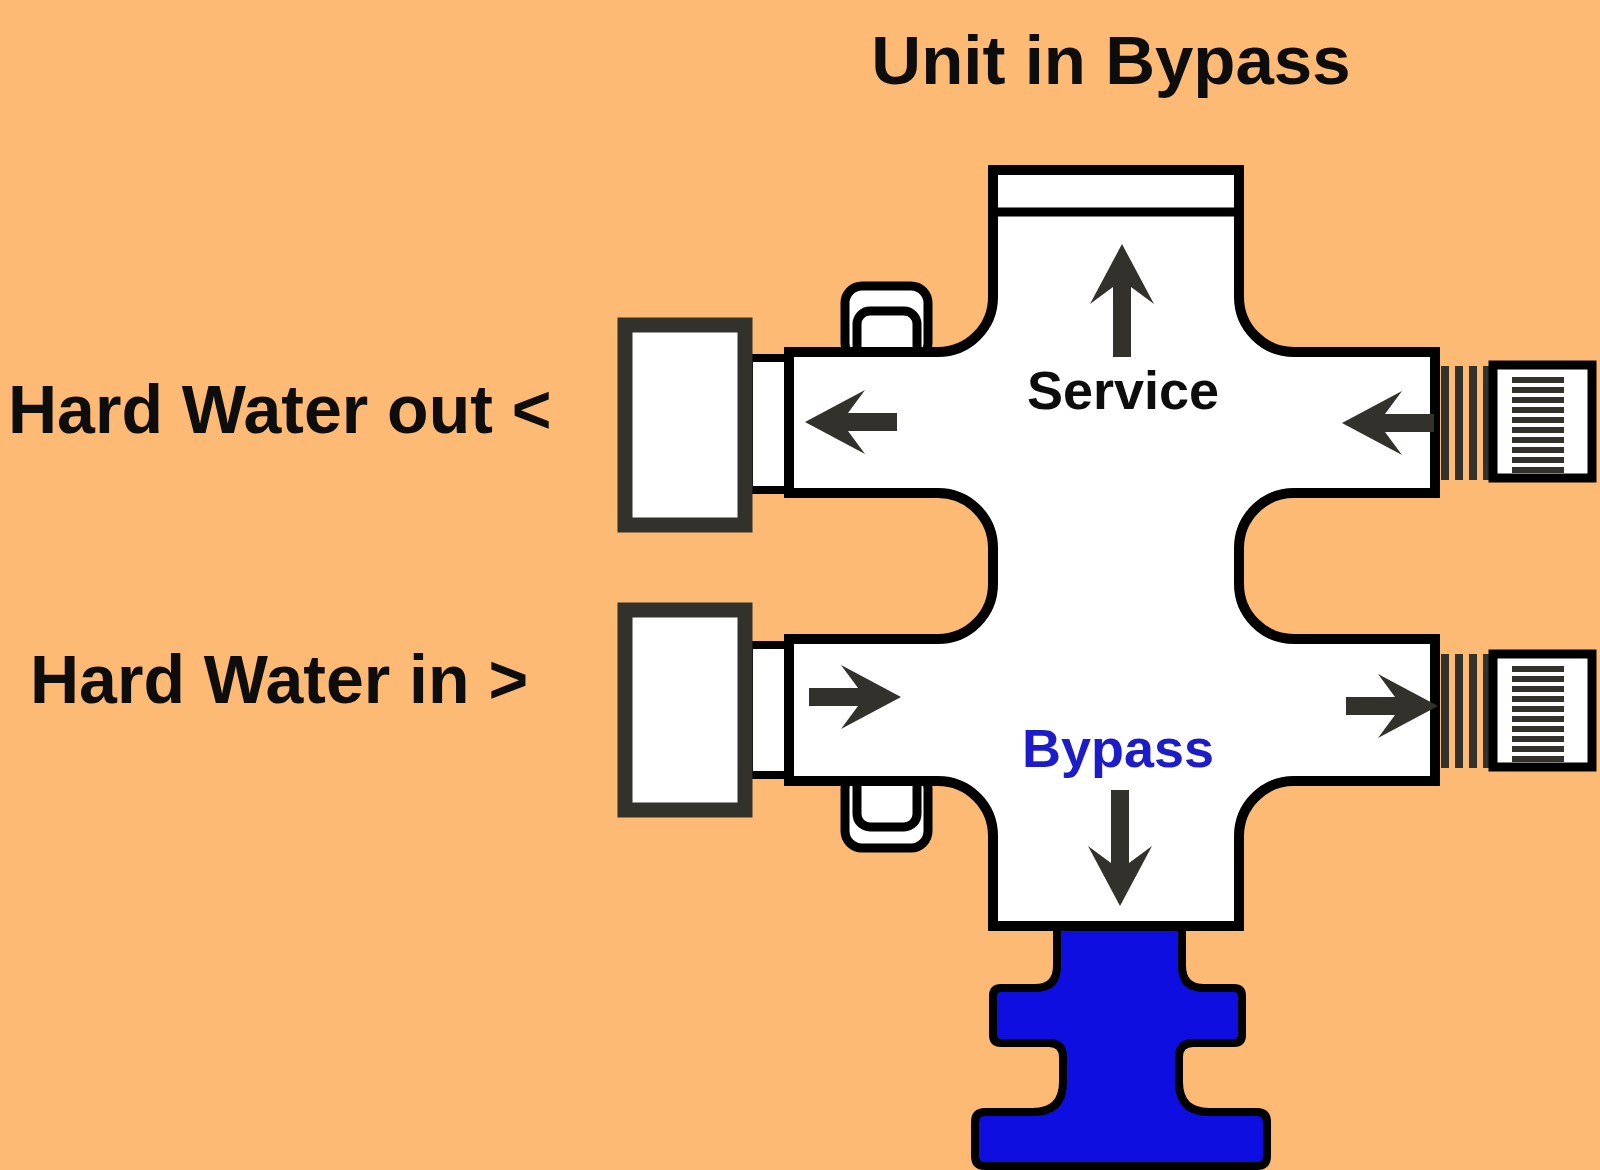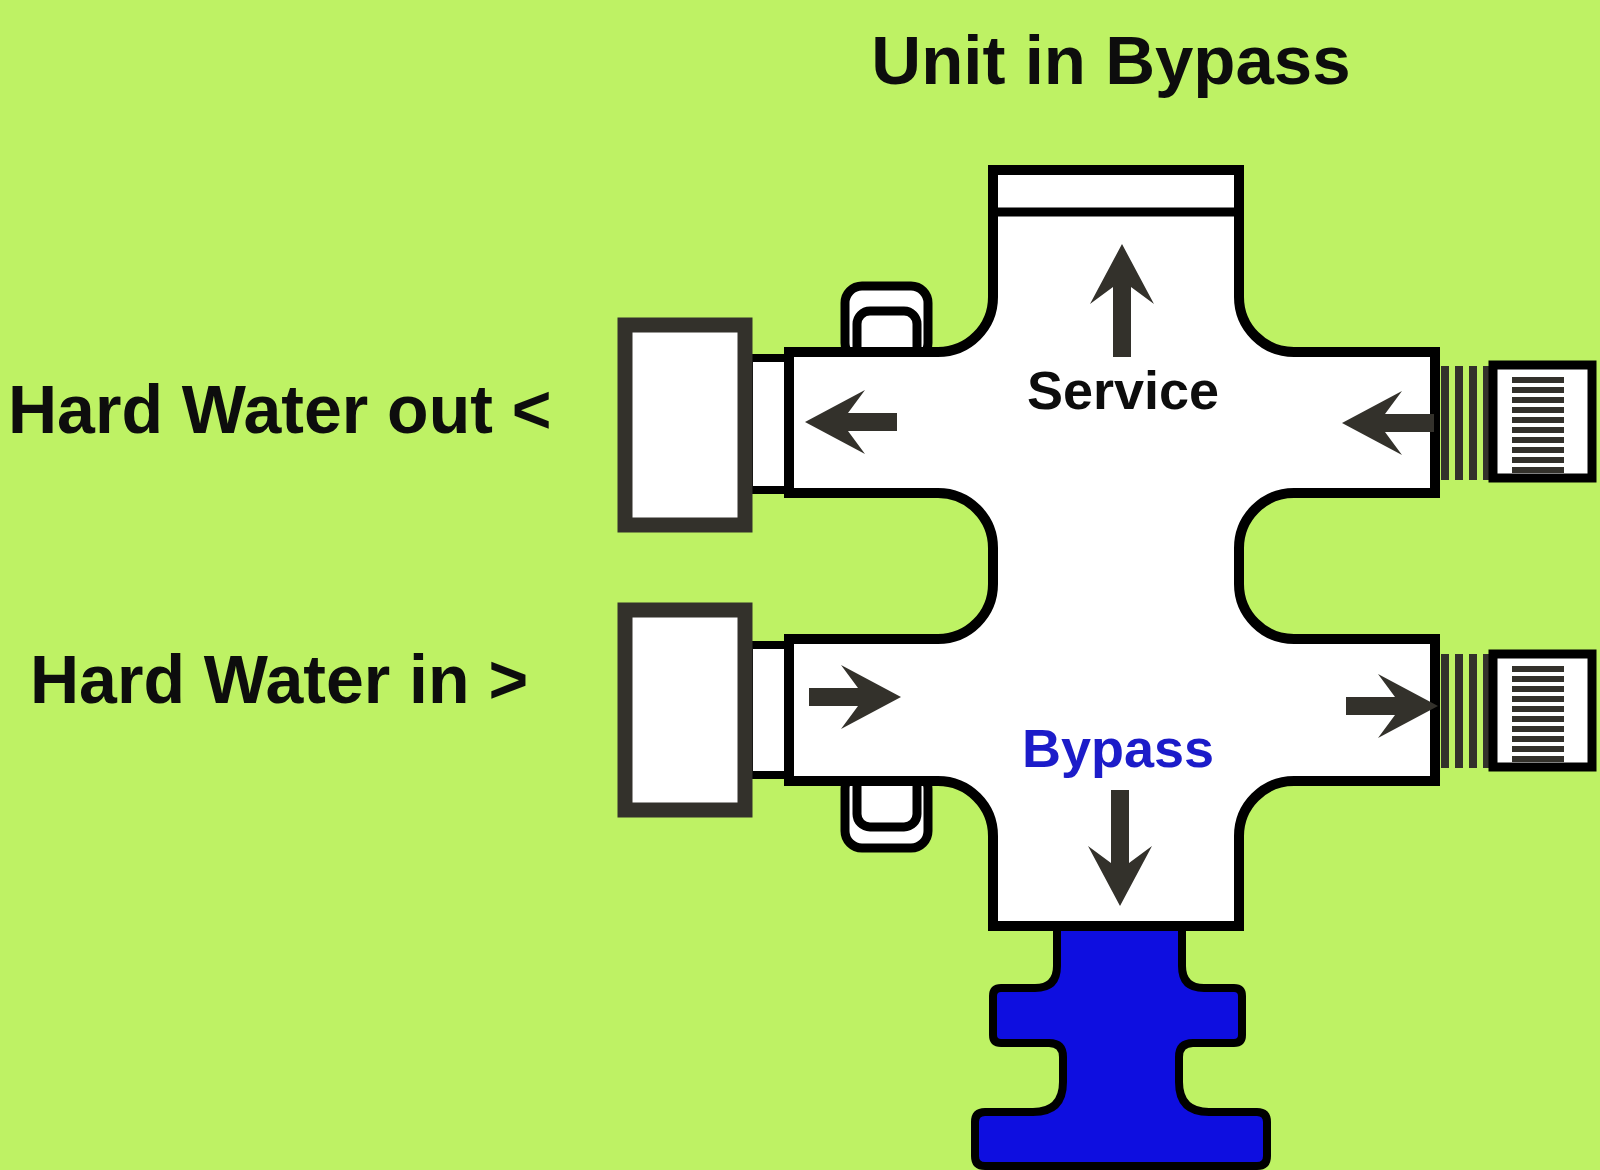--- a/index.html
+++ b/index.html
@@ -1,19 +1,19 @@
 <!DOCTYPE html>
 <html><head>
 <meta charset="utf-8">
 <style>
   html,body{margin:0;padding:0;background:#ffffff;}
   #stage{
     position:relative;
     width:1600px;height:1170px;
-    background:#bef264;
+    background:#fdba74;
     overflow:hidden;
     font-family:"Liberation Sans", sans-serif;
   }
   svg{display:block;}
   text{
     font-family:"Liberation Sans", sans-serif;
     font-weight:bold;
   }
   .title-text{font-size:69px;}
   .side-label{font-size:68px;}

